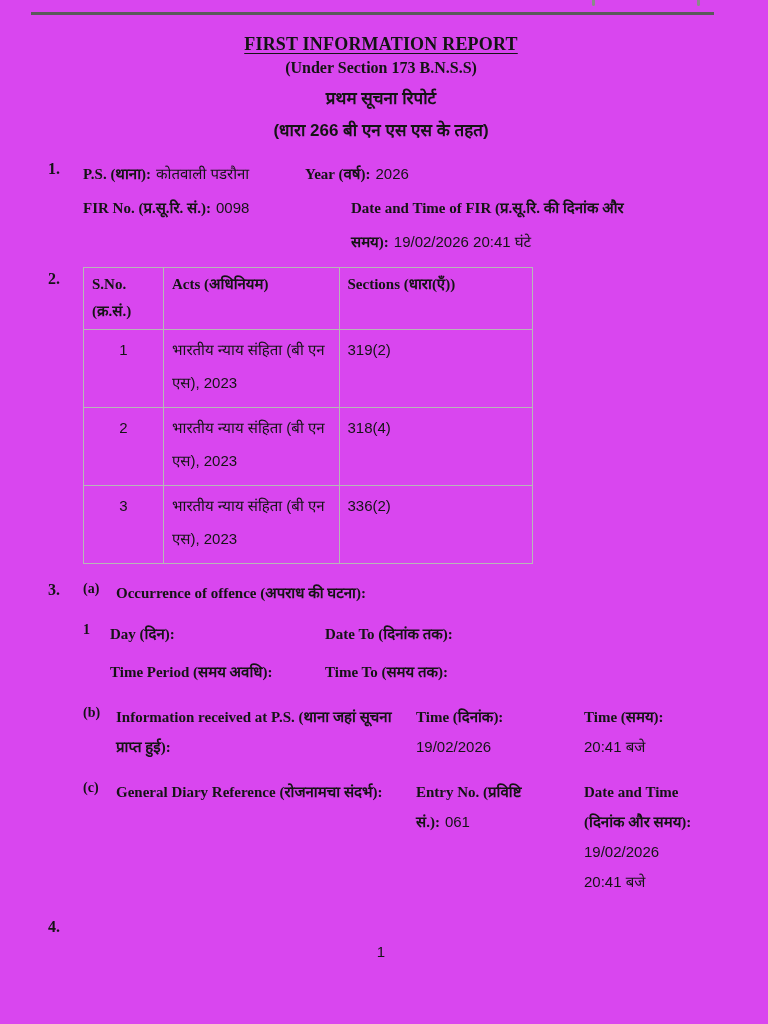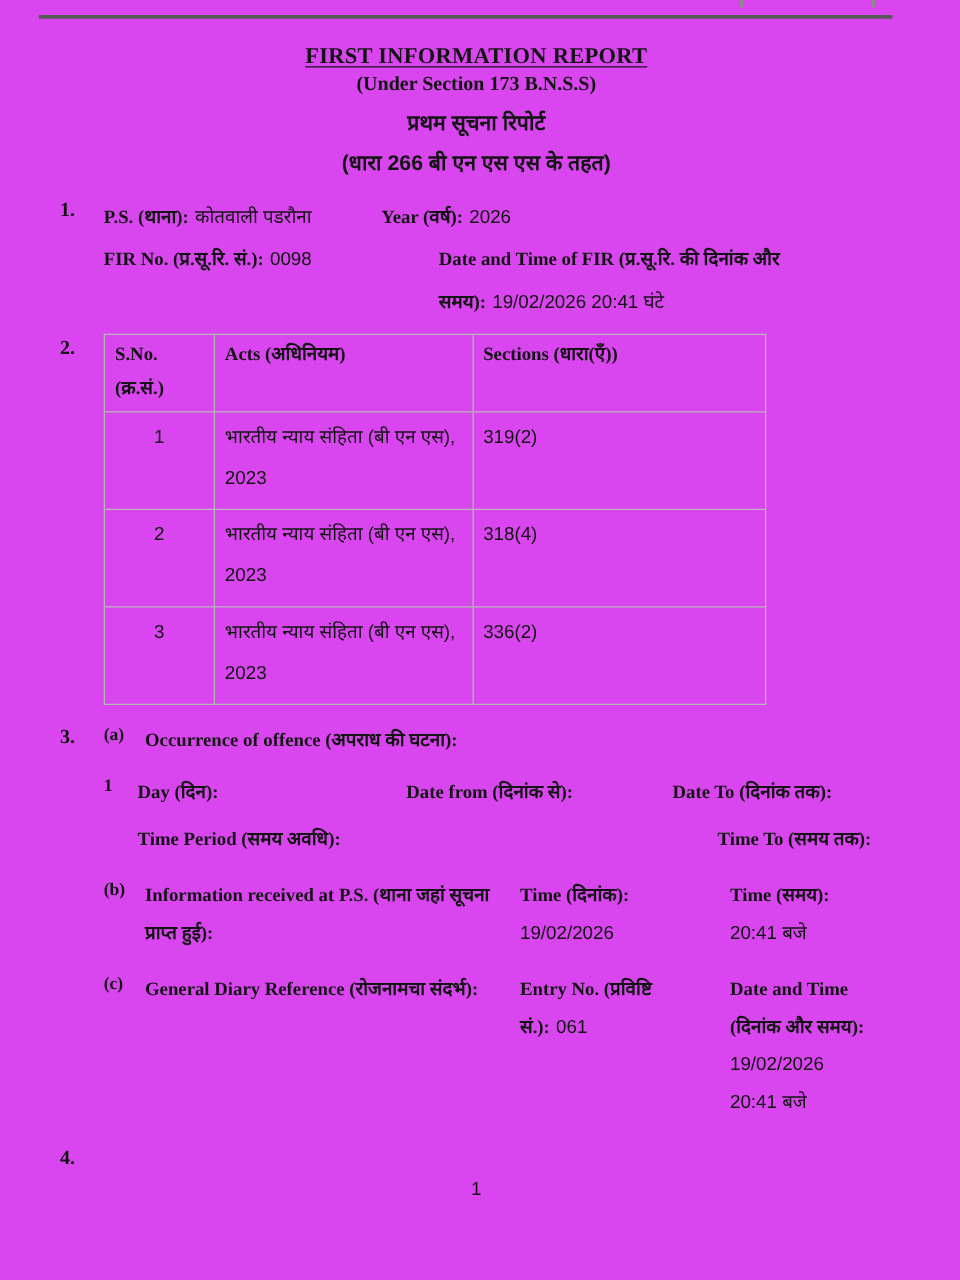--- a/index.html
+++ b/index.html
@@ -39,21 +39,21 @@
   .sec1 .sec-body { line-height: 34px; }
   .row-flex { display: flex; align-items: flex-start; }
   .f-district { width: 268px; padding-right: 14px; }
   .f-ps { width: 222px; padding-right: 14px; }
   .f-year { flex: 1; }
   .f-firno { width: 268px; padding-right: 14px; }
   .f-firdt { flex: 1; }
 
   
   .sec2 { margin-top: 8px; font-size: 15px; }
-  table.acts { border-collapse: collapse; width: 530px; }
+  table.acts { border-collapse: collapse; width: 450px; }
   table.acts th, table.acts td { border: 1px solid #b7b7b7; vertical-align: top; }
   table.acts th { text-align: left; font-size: 15px; line-height: 27px; padding: 3px 8px 4px 8px; height: 57px; }
   table.acts td { line-height: 33px; padding: 3px 8px 8px 8px; height: 65px; }
   .col-sno { width: 88px; }
   .col-acts { width: 207px; }
   .col-sections { width: 235px; }
   td.c-sno { text-align: center; font-family: "Liberation Sans", sans-serif; }
   td.c-act { font-family: "Liberation Sans", sans-serif; font-size: 15px; }
   td.c-section { font-family: "Liberation Sans", sans-serif; }
 
@@ -62,21 +62,21 @@
   .sub-num { width: 33px; flex-shrink: 0; font-weight: bold; font-size: 14px; position: relative; top: -4px; }
   .a-title { display: flex; line-height: 30px; }
   .a-title-text { font-weight: bold; }
 
   .grid3a { display: flex; line-height: 30px; margin-top: 11px; }
   .g-col1 { width: 242px; display: flex; }
   .g-marker { width: 27px; flex-shrink: 0; font-weight: bold; font-size: 14px; position: relative; top: -4px; }
   .g-label { font-weight: bold; max-width: 165px; }
   .g-col2 { width: 213px; font-weight: bold; }
   .g-col3 { width: 140px; font-weight: bold; }
-  .grid3a.second { margin-top: 8px; justify-content: space-between; }
+  .grid3a.second { margin-top: 8px; }
 
   .brow { display: flex; line-height: 30px; margin-top: 15px; }
   .b-label { width: 300px; padding-right: 24px; font-weight: bold; }
   .b-mid { width: 168px; padding-right: 16px; }
   .b-right { flex: 1; max-width: 132px; }
   .b-mid .lbl, .b-right .lbl { margin-right: 5px; }
   .val-block { display: block; }
 
   
   .sec4 { margin-top: 18px; }
@@ -164,21 +164,20 @@
       <div class="a-title">
         <span class="sub-num">(a)</span>
         <span class="a-title-text">Occurrence of offence (अपराध की घटना):</span>
       </div>
 
       <div class="grid3a">
         <div class="g-col1">
           <span class="g-marker">1</span>
           <span class="g-label">Day (दिन):</span>
         </div>
-        <div class="g-col2">Date from (दिनांक से):</div>
         <div class="g-col3">Date To (दिनांक तक):</div>
       </div>
 
       <div class="grid3a second">
         <div class="g-col1">
           <span class="g-marker"></span>
           <span class="g-label">Time Period (समय अवधि):</span>
         </div>
         <div class="g-col3">Time To (समय तक):</div>
       </div>

